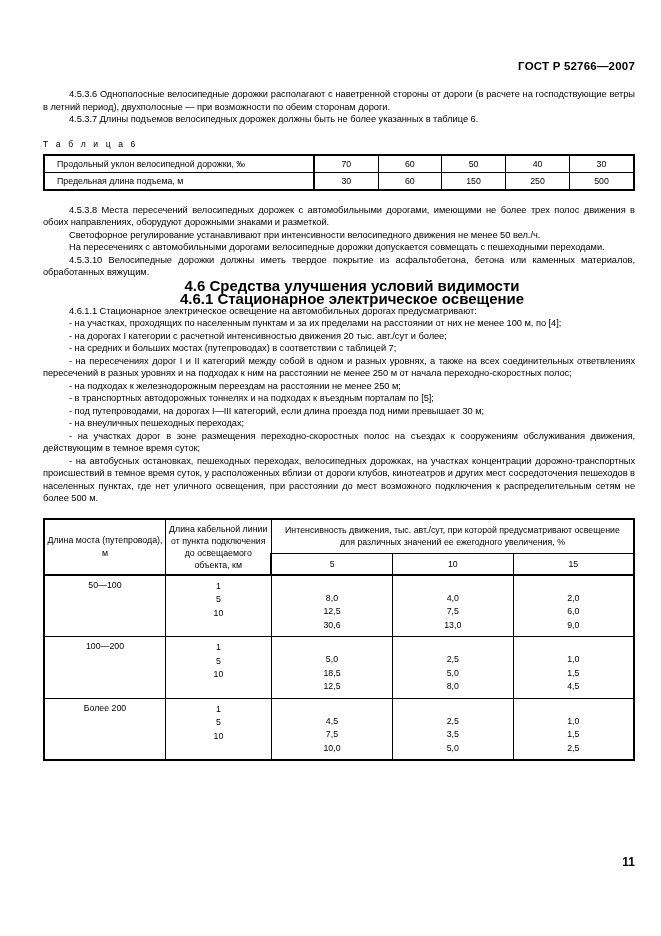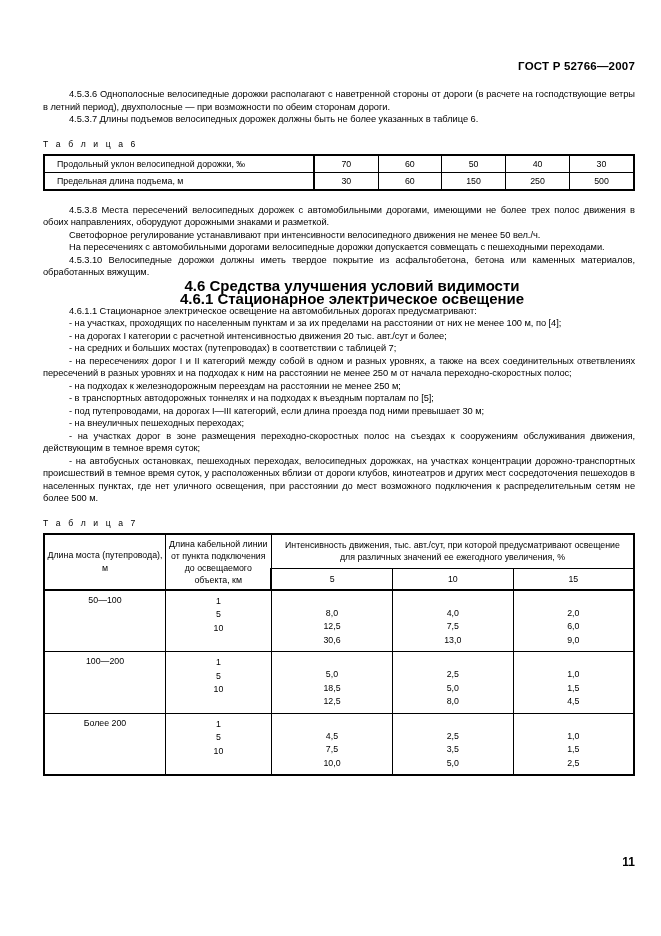--- a/index.html
+++ b/index.html
@@ -180,21 +180,20 @@
     <p class="para dash">- на пересечениях дорог I и II категорий между собой в одном и разных уровнях, а также на всех соединительных ответвлениях пересечений в разных уровнях и на подходах к ним на расстоянии не менее 250 м от начала переходно-скоростных полос;</p>
     <p class="para dash nojust">- на подходах к железнодорожным переездам на расстоянии не менее 250 м;</p>
     <p class="para dash nojust">- в транспортных автодорожных тоннелях и на подходах к въездным порталам по [5];</p>
     <p class="para dash nojust">- под путепроводами, на дорогах I—III категорий, если длина проезда под ними превышает 30 м;</p>
     <p class="para dash nojust">- на внеуличных пешеходных переходах;</p>
     <p class="para dash">- на участках дорог в зоне размещения переходно-скоростных полос на съездах к сооружениям обслуживания движения, действующим в темное время суток;</p>
     <p class="para dash">- на автобусных остановках, пешеходных переходах, велосипедных дорожках, на участках концентрации дорожно-транспортных происшествий в темное время суток, у расположенных вблизи от дороги клубов, кинотеатров и других мест сосредоточения пешеходов в населенных пунктах, где нет уличного освещения, при расстоянии до мест возможного подключения к распределительным сетям не более 500 м.</p>
 
     <div class="gap-l"></div>
 
-    <div class="table-caption">Т а б л и ц а  7</div>
 
     <table class="gost t7">
       <thead>
         <tr class="head-top">
           <th class="h-bridge" rowspan="2">Длина моста (путепровода), м</th>
           <th class="h-cable" rowspan="2">Длина кабельной линии от пункта подключения до освещаемого объекта, км</th>
           <th class="h-span" colspan="3">Интенсивность движения, тыс. авт./сут, при которой предусматривают освещение для различных значений ее ежегодного увеличения, %</th>
         </tr>
         <tr>
           <th class="h-pct">5</th>

